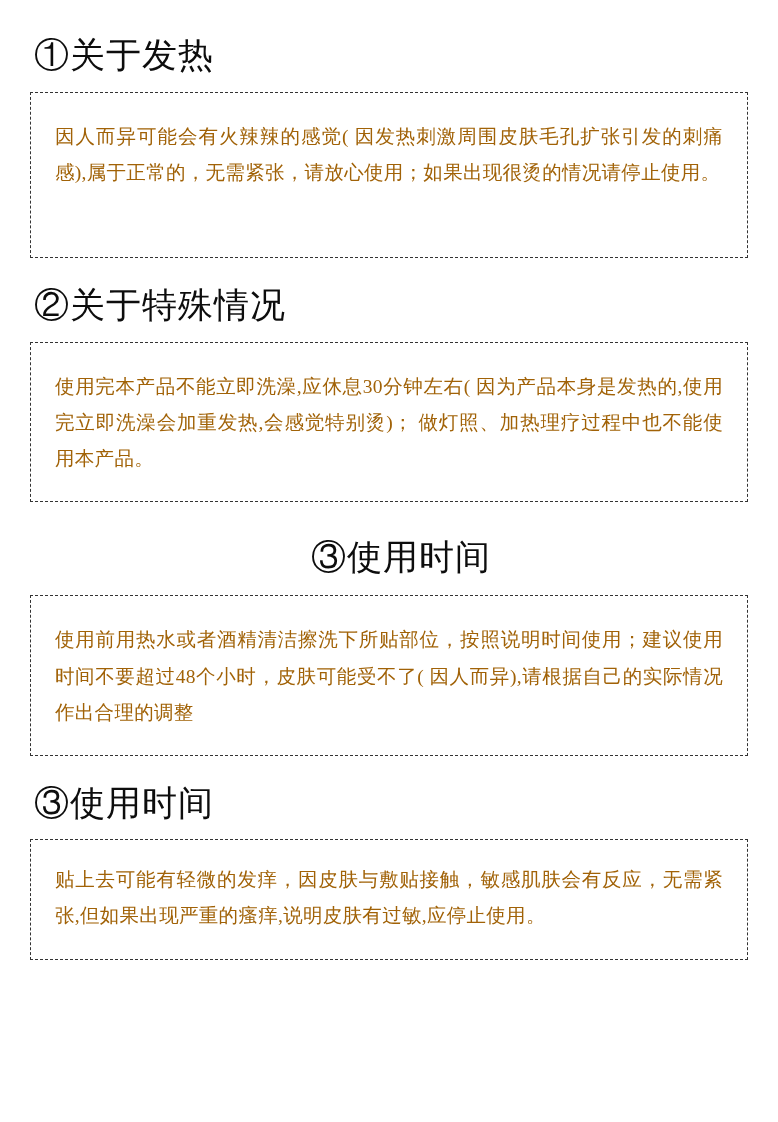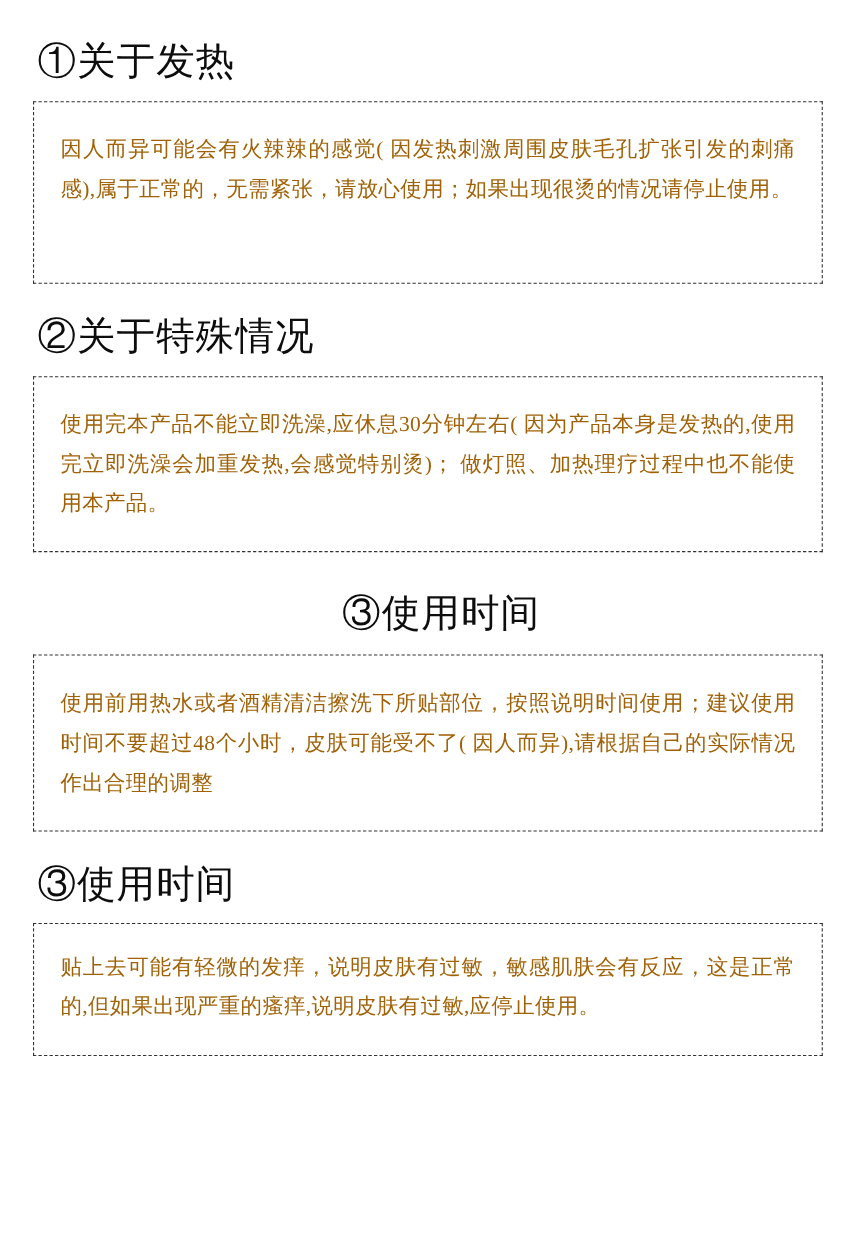--- a/index.html
+++ b/index.html
@@ -74,16 +74,16 @@
     <div class="section-body">使用完本产品不能立即洗澡,应休息30分钟左右( 因为产品本身是发热的,使用完立即洗澡会加重发热,会感觉特别烫)；  做灯照、加热理疗过程中也不能使用本产品。</div>
   </div>
 
   <div class="section sec3">
     <h2 class="section-heading indent">③使用时间</h2>
     <div class="section-body">使用前用热水或者酒精清洁擦洗下所贴部位，按照说明时间使用；建议使用时间不要超过48个小时，皮肤可能受不了( 因人而异),请根据自己的实际情况作出合理的调整</div>
   </div>
 
   <div class="section sec4">
     <h2 class="section-heading">③使用时间</h2>
-    <div class="section-body">贴上去可能有轻微的发痒，说明皮肤有过敏，敏感肌肤会有反应，这是正常的,但如果出现严重的瘙痒,说明皮肤有过敏,应停止使用。</div>
+    <div class="section-body">贴上去可能有轻微的发痒，因皮肤与敷贴接触，敏感肌肤会有反应，无需紧张,但如果出现严重的瘙痒,说明皮肤有过敏,应停止使用。</div>
   </div>
 
 </div>
 
 </body></html>

